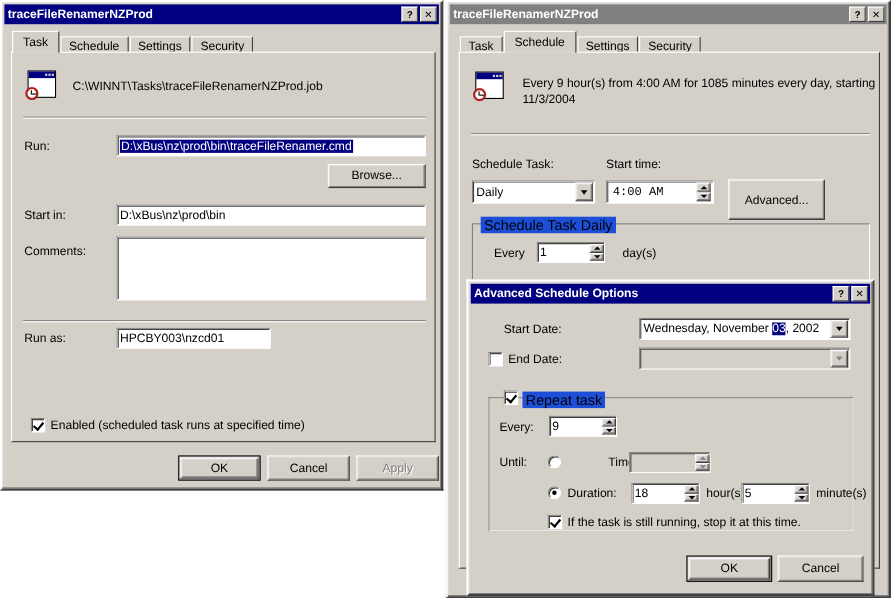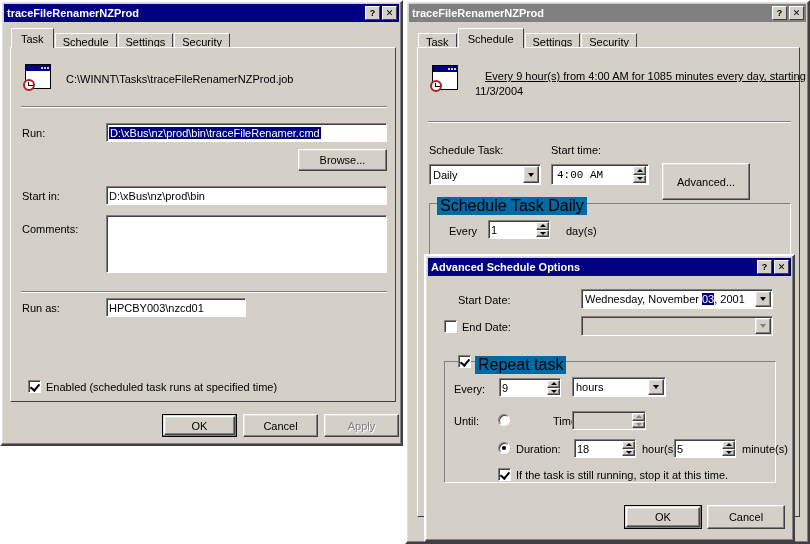--- a/index.html
+++ b/index.html
@@ -84,21 +84,21 @@
   
   .group{
     position:absolute;box-sizing:border-box;
     border:1px solid #ffffff;border-top-color:#808080;border-left-color:#808080;
   }
   .group::after{
     content:"";position:absolute;inset:-1px;pointer-events:none;
     border:1px solid #808080;border-top-color:#ffffff;border-left-color:#ffffff;
     z-index:-1;
   }
-  .grouptitle{position:absolute;background:#0369a1;padding:0 3px;font-size:16px;}
+  .grouptitle{position:absolute;background:#1d4ed8;padding:0 3px;font-size:13px;}
   
   .sep{position:absolute;height:2px;border-top:1px solid #808080;border-bottom:1px solid #ffffff;box-sizing:border-box;}
   
   .combo{
     position:absolute;background:#ffffff;box-sizing:border-box;
     border-top:1px solid #808080;border-left:1px solid #808080;
     border-right:1px solid #ffffff;border-bottom:1px solid #ffffff;
     box-shadow:inset 1px 1px 0 #404040;
     font-size:11px;display:flex;align-items:center;
   }
@@ -275,21 +275,21 @@
     <div class="taskicon" style="left:12px;top:16px;">
       <div class="ti-win">
           <div class="ti-bar">
             <div class="ti-dot"></div>
             <div class="ti-dot"></div>
             <div class="ti-dot"></div>
           </div>
         </div>
       <div class="ti-clock"></div>
     </div>
-    <div class="lbl" style="left:67px;top:22px;text-decoration:underline;">Every 9 hour(s) from 4:00 AM for 1085 minutes every day, starting</div>
+    <div class="lbl" style="left:57px;top:22px;">Every 9 hour(s) from 4:00 AM for 1085 minutes every day, starting</div>
     <div class="lbl" style="left:57px;top:37px;">11/3/2004</div>
 
     <div class="sep" style="left:10px;top:73px;width:363px;"></div>
 
     <div class="lbl" style="left:11px;top:96px;">Schedule Task:</div>
     <div class="combo" style="left:11px;top:116px;width:112px;height:21px;justify-content:space-between;">
       <span class="ctext">Daily</span>
       <span class="carrow">
           <span class="tri-d"></span>
         </span>
@@ -336,21 +336,21 @@
   <div class="titlebar active">
     <span class="titletext">Advanced Schedule Options</span>
     <span class="titlebtns">
       <span class="tbtn">?</span>
       <span class="tbtn">✕</span>
     </span>
   </div>
 
   <div class="lbl" style="left:32px;top:38px;">Start Date:</div>
   <div class="combo" style="left:155px;top:33px;width:192px;height:20px;">
-    <span class="ctext"><span>Wednesday, November </span><span style="background:#000080;color:#fff;">03</span><span>, 2001</span></span>
+    <span class="ctext"><span>Wednesday, November </span><span style="background:#000080;color:#fff;">03</span><span>, 2002</span></span>
     <span class="carrow">
         <span class="tri-d"></span>
       </span>
   </div>
 
   <div class="cbox" style="left:18px;top:64px;"></div>
   <div class="lbl" style="left:36px;top:65px;">End Date:</div>
   <div class="combo gray" style="left:155px;top:60px;width:192px;height:20px;">
     <span class="ctext"></span>
     <span class="carrow">
@@ -367,26 +367,20 @@
     <span>9</span>
   </div>
   <div class="spin" style="left:121px;top:124px;height:15px;">
     <div>
         <span class="tri-u-s"></span>
       </div>
     <div>
         <span class="tri-d-s"></span>
       </div>
   </div>
-  <div class="combo" style="left:146px;top:121px;width:94px;height:20px;">
-    <span class="ctext">hours</span>
-    <span class="carrow">
-        <span class="tri-d"></span>
-      </span>
-  </div>
 
   <div class="lbl" style="left:28px;top:159px;">Until:</div>
   <div class="radio" style="left:72px;top:158px;"></div>
   <div class="lbl" style="left:90px;top:159px;margin-left:37px;">Time:</div>
   <div class="field gray" style="left:146px;top:155px;width:74px;height:19px;">
     <span></span>
   </div>
   <div class="spin" style="left:206px;top:157px;height:15px;">
     <div>
         <span class="tri-u-s dis"></span>

